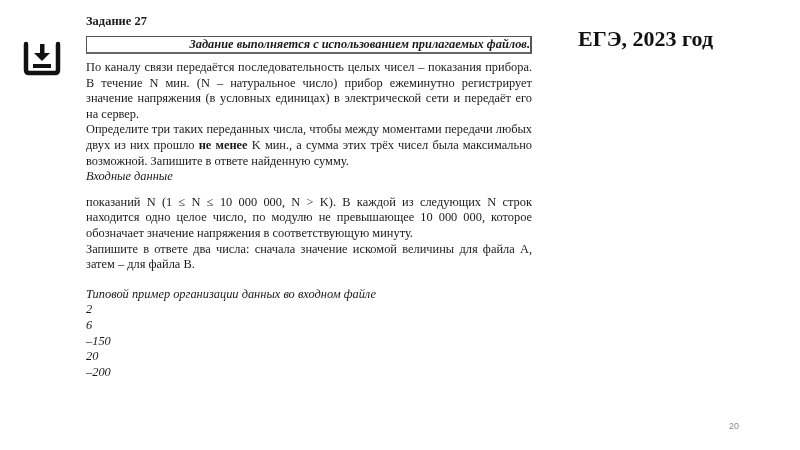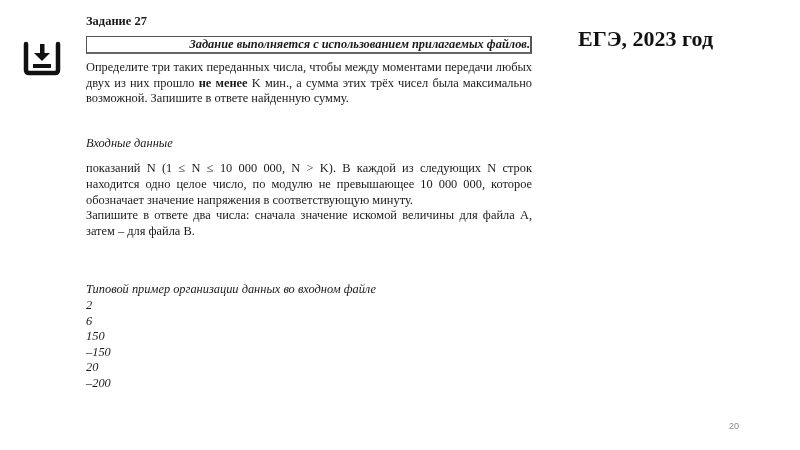--- a/index.html
+++ b/index.html
@@ -20,21 +20,21 @@
     position: absolute; left: 86px; top: 14px; width: 446px; font-size: 12.4px; line-height: 15.6px;
   }
   .task-heading { font-weight: bold; font-size: 12.5px; margin: 0 0 6px 0; height: 16px; }
   .banner {
     border: 1px solid #555; border-right: 2px solid #555; border-bottom: 2px solid #666;
     text-align: right; font-weight: bold; font-style: italic; font-size: 12.4px;
     height: 15px; line-height: 15px; margin: 0 0 6px 0;
   }
   .p { text-align: justify; margin: 0; }
   .p.last-line-justify { text-align-last: justify; }
-  .italic { font-style: italic; margin-top: 29px; }
+  .italic { font-style: italic; }
   .gap { height: 10px; }
   .gap-sm { height: 14px; }
   .example-list { margin: 0; padding: 0; list-style: none; font-style: italic; }
   .example-list li { height: 15.6px; }
   b.inline { font-weight: bold; }
 </style>
 </head>
 <body>
 
 <div class="download-icon">
@@ -45,40 +45,40 @@
     <rect x="11" y="24" width="18" height="4" fill="#111"></rect>
   </svg>
 </div>
 
 <div class="slide-title">ЕГЭ, 2023 год</div>
 
 <div class="doc">
   <div class="task-heading">Задание 27</div>
   <div class="banner">Задание выполняется с использованием прилагаемых файлов.</div>
 
+  <p class="p">По каналу связи передаётся последовательность целых чисел – показания прибора. В течение N мин. (N – натуральное число) прибор ежеминутно регистрирует значение напряжения (в условных единицах) в электрической сети и передаёт его на сервер.</p>
 
   <p class="p"><span>Определите три таких переданных числа, чтобы между моментами передачи любых двух из них прошло </span><b class="inline">не менее</b><span> K мин., а сумма этих трёх чисел была максимально возможной. Запишите в ответе найденную сумму.</span></p>
 
   <p class="p italic">Входные данные</p>
 
 
   <div class="gap"></div>
 
   <p class="p">показаний N (1 ≤ N ≤ 10 000 000, N &gt; K). В каждой из следующих N строк находится одно целое число, по модулю не превышающее 10 000 000, которое обозначает значение напряжения в соответствующую минуту.</p>
 
   <p class="p">Запишите в ответе два числа: сначала значение искомой величины для файла A, затем – для файла B.</p>
 
   <div class="gap-sm"></div>
 
   <p class="p italic">Типовой пример организации данных во входном файле</p>
 
   <ul class="example-list">
     <li>2</li>
     <li>6</li>
-    <li>150</li>
     <li>–150</li>
     <li>20</li>
     <li>–200</li>
 
   </ul>
 
 </div>
 
 <div class="page-number">20</div>
 

